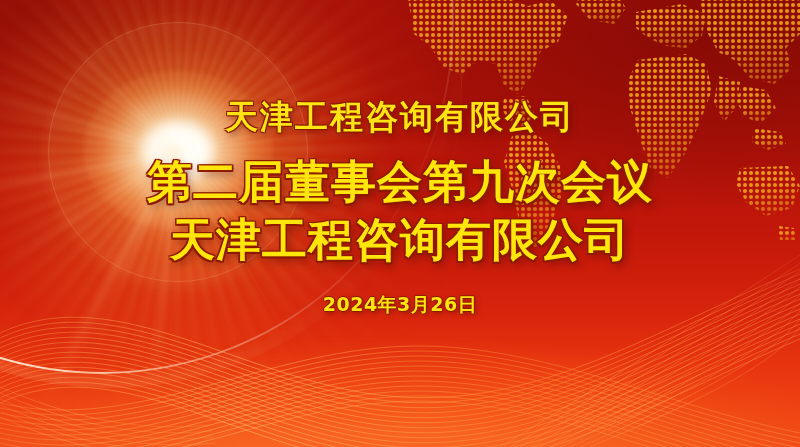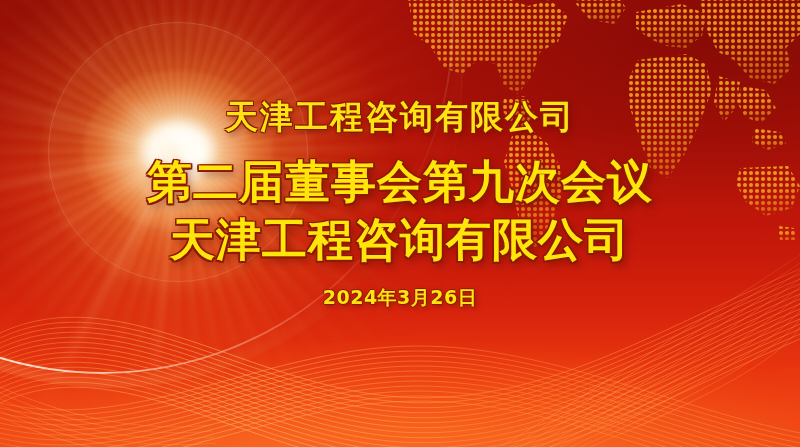--- a/index.html
+++ b/index.html
@@ -252,21 +252,21 @@
       1.5px -1.5px 0 #8e1904,
       -1.5px -1.5px 0 #8e1904,
       3px 4px 8px rgba(85,9,2,0.60);
     white-space: nowrap;
   }
   .headline-line.year {
     letter-spacing: 0px;
   }
 
   .event-date {
-    margin-top: 17px;
+    margin-top: 24px;
     font-size: 19px;
     font-weight: 700;
     letter-spacing: 0.5px;
     color: #ffe40f;
     text-shadow:
       1px 0 0 #8e1904,
       -1px 0 0 #8e1904,
       0 1px 0 #8e1904,
       0 -1px 0 #8e1904,
       2px 2px 5px rgba(85,9,2,0.55);

